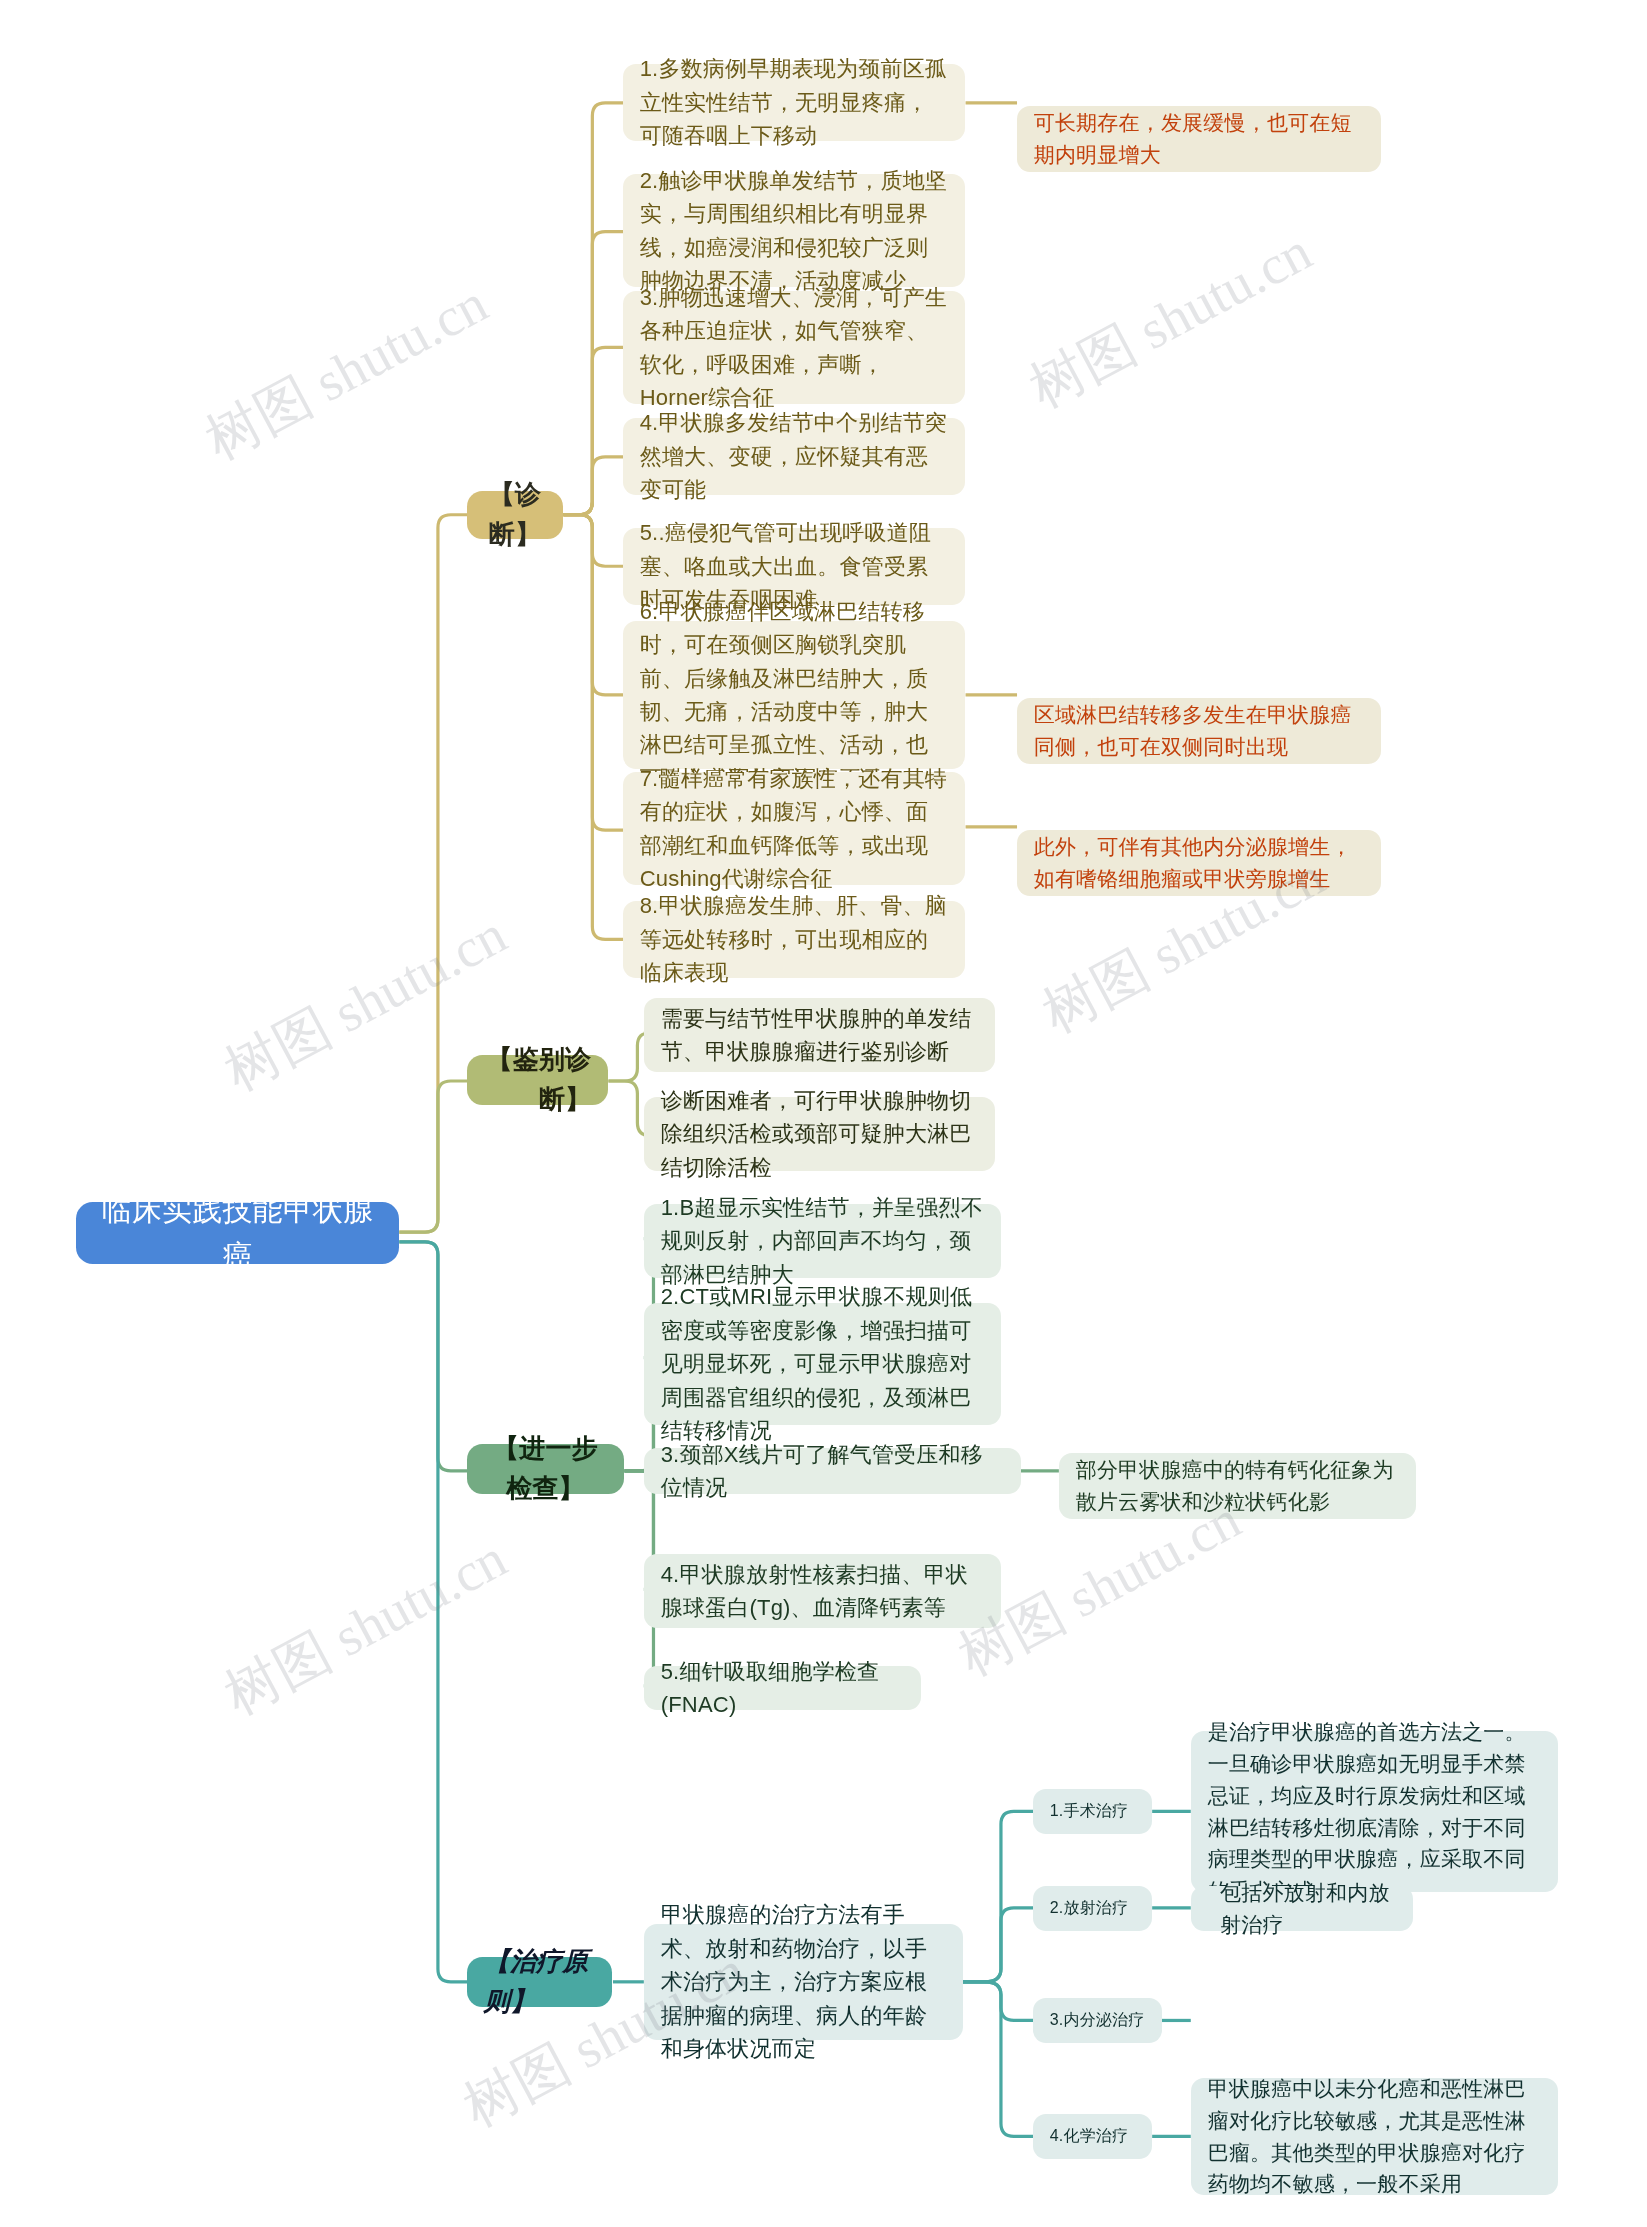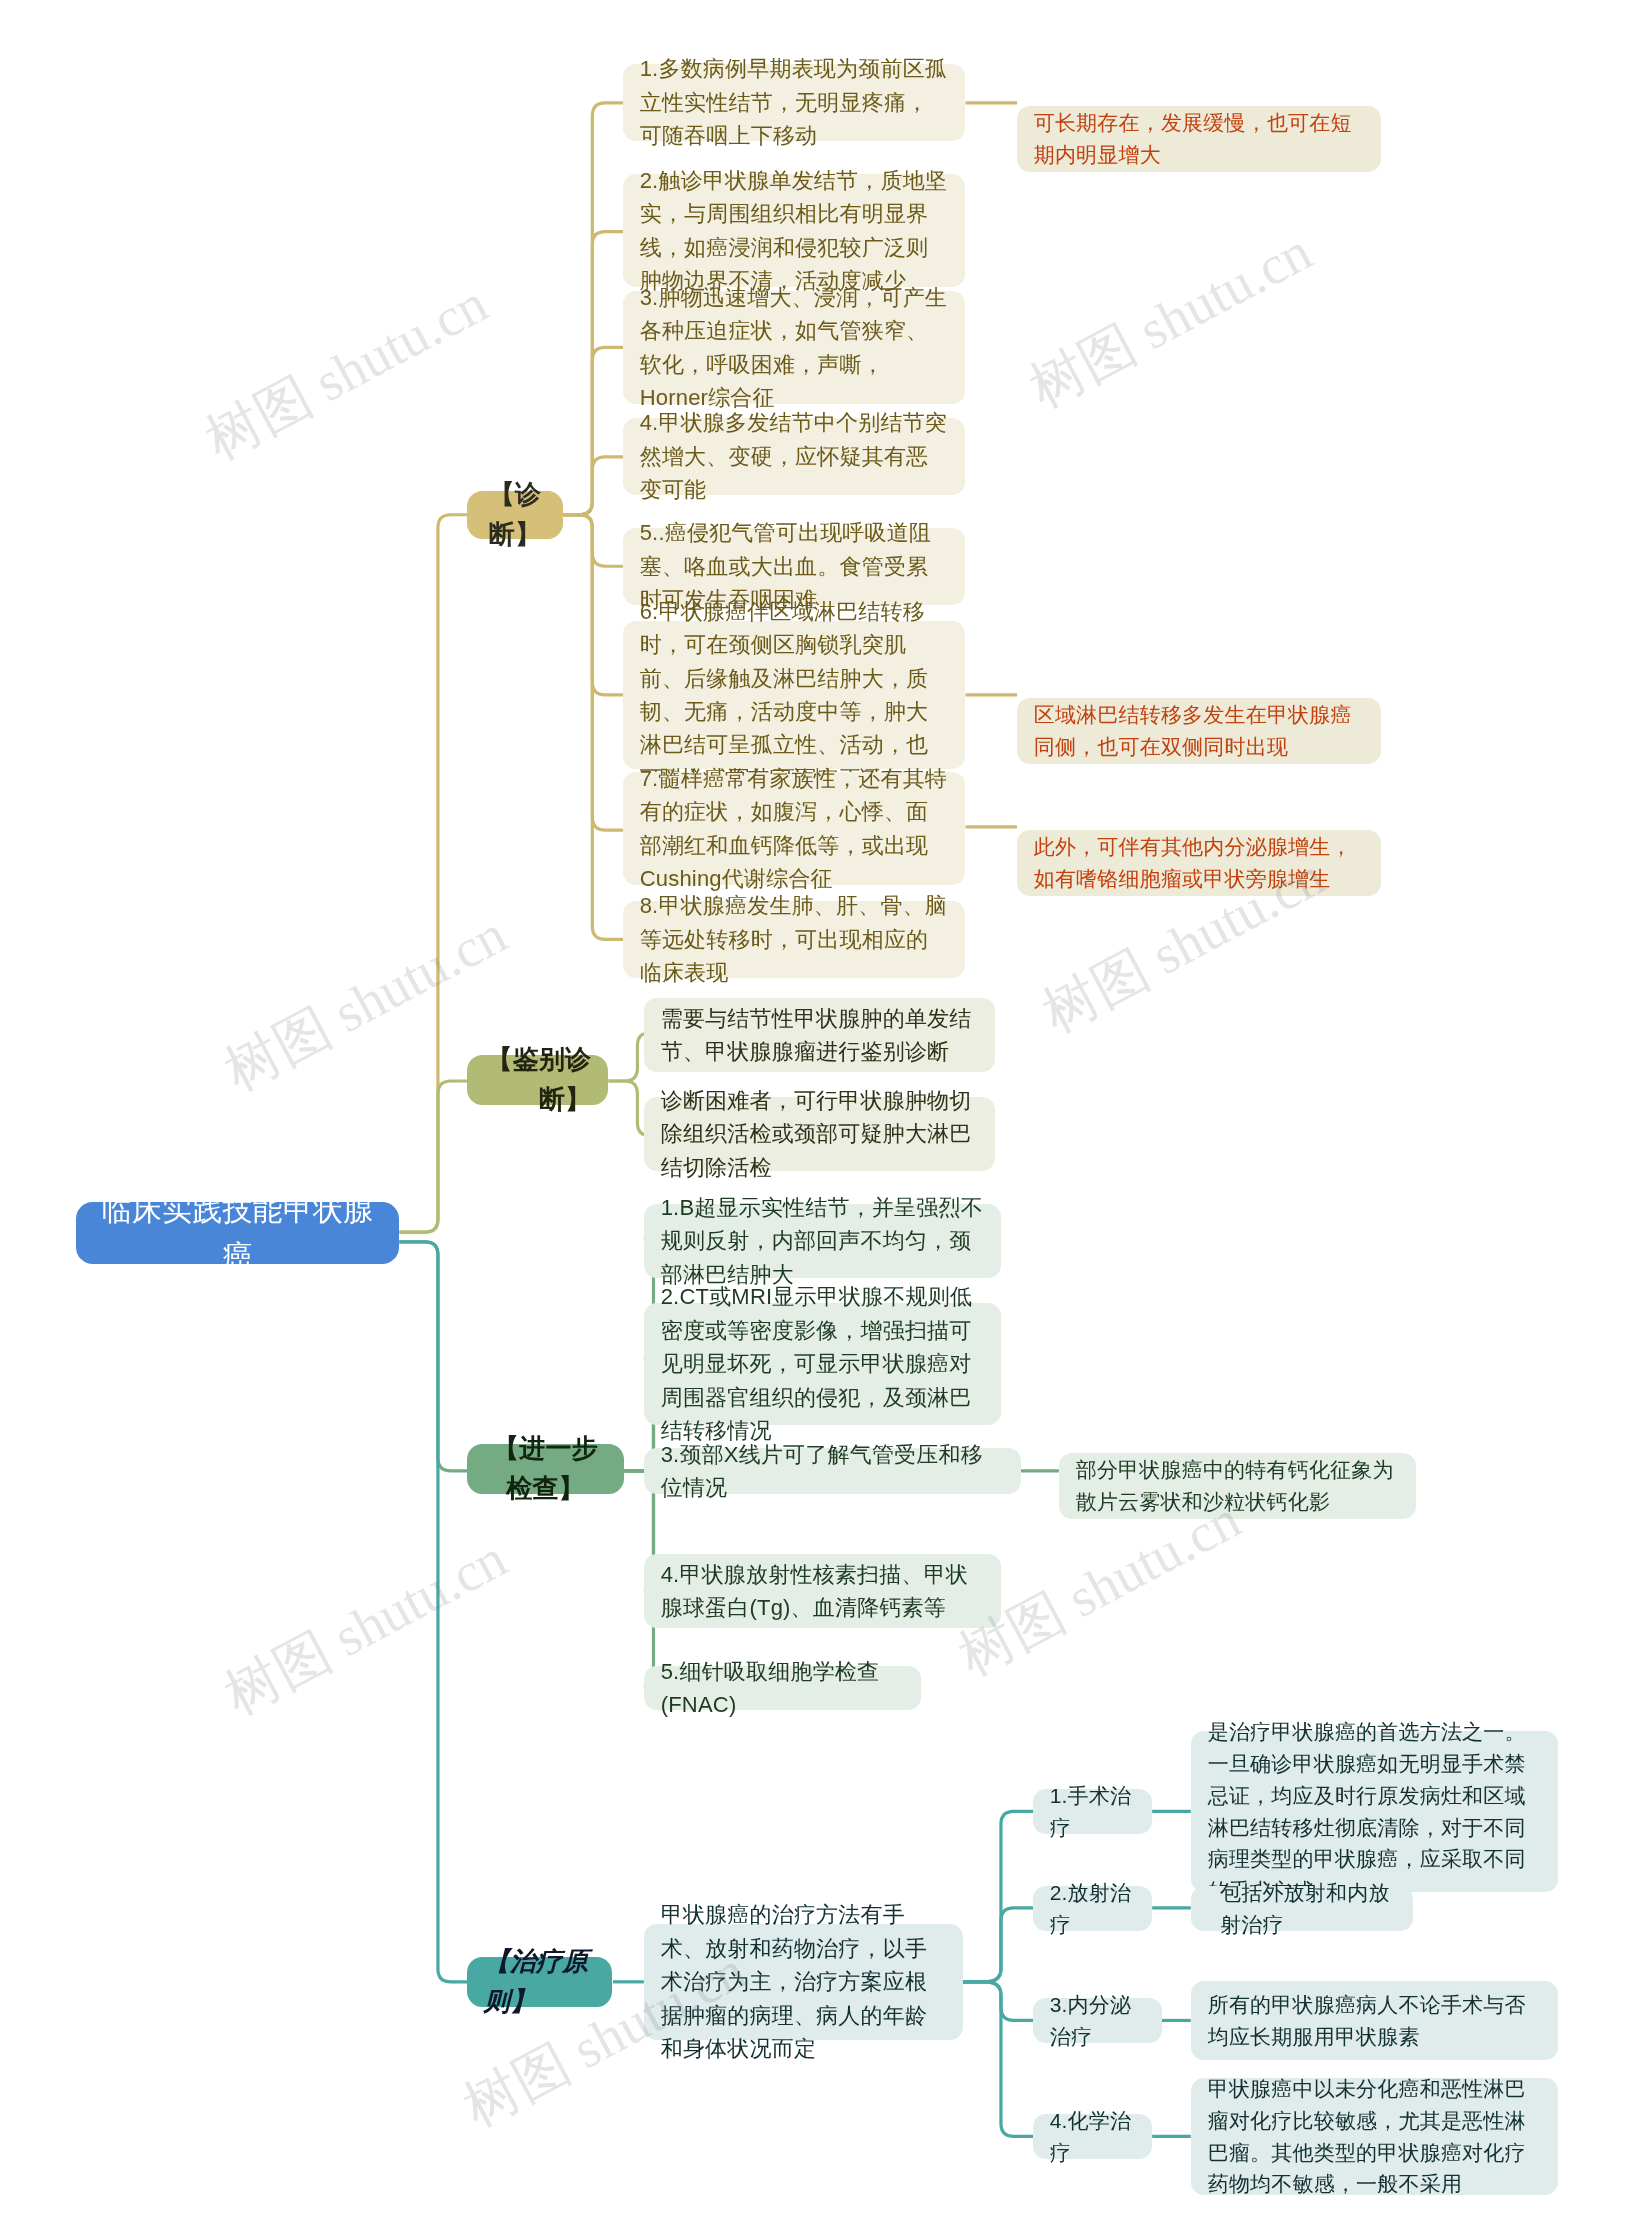--- a/index.html
+++ b/index.html
@@ -136,21 +136,21 @@
     font-style: italic;
   }
   .n-l1-teal {
     background: #e0eceb;
     color: #11302f;
     font-size: 22px;
   }
   .n-l2-teal {
     background: #e0eceb;
     color: #11302f;
-    font-size: 21px;
+    font-size: 16px;
   }
   .n-l3-teal {
     background: #e0eceb;
     color: #11302f;
     font-size: 21px;
   }
 </style>
 </head>
 <body>
 
@@ -329,23 +329,20 @@
   <div class="node n-l2-teal" style="left:1033px; top:1886px; width:119px; height:45px;">
     <span class="txt">2.放射治疗</span>
   </div>
   <div class="node n-l3-teal" style="left:1191px; top:1886px; width:222px; height:45px;padding-left:29px;">
     <span class="txt">包括外放射和内放射治疗</span>
   </div>
 
   <div class="node n-l2-teal" style="left:1033px; top:1998px; width:129px; height:45px;">
     <span class="txt">3.内分泌治疗</span>
   </div>
-  <div class="node n-l3-teal" style="left:1191px; top:1981px; width:367px; height:79px;">
-    <span class="txt">所有的甲状腺癌病人不论手术与否均应长期服用甲状腺素</span>
-  </div>
 
   <div class="node n-l2-teal" style="left:1033px; top:2114px; width:119px; height:45px;">
     <span class="txt">4.化学治疗</span>
   </div>
   <div class="node n-l3-teal" style="left:1191px; top:2078px; width:367px; height:117px;">
     <span class="txt">甲状腺癌中以未分化癌和恶性淋巴瘤对化疗比较敏感，尤其是恶性淋巴瘤。其他类型的甲状腺癌对化疗药物均不敏感，一般不采用</span>
   </div>
 
 </div>
 

